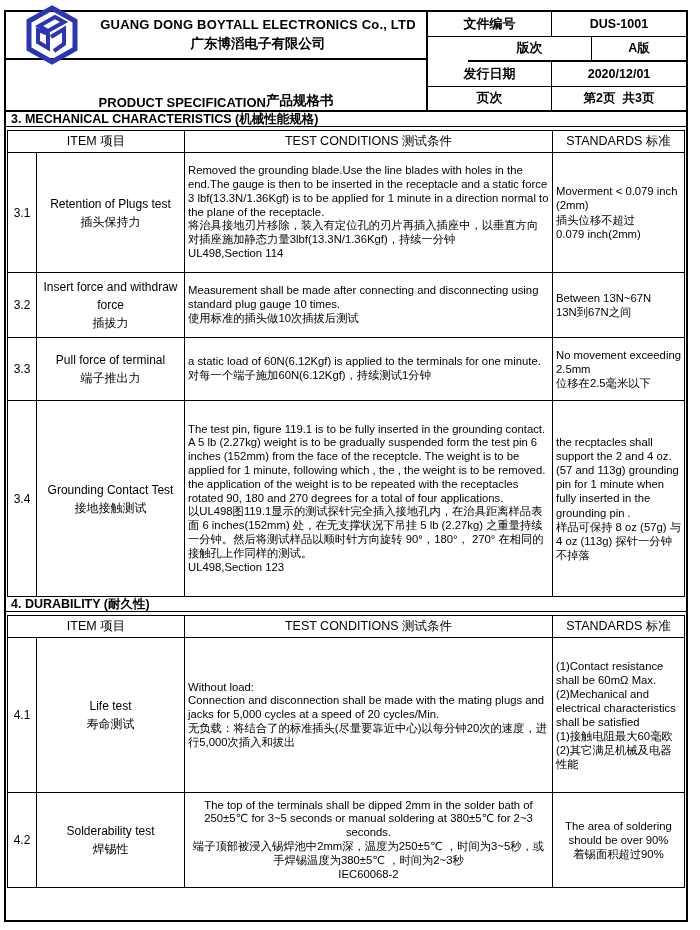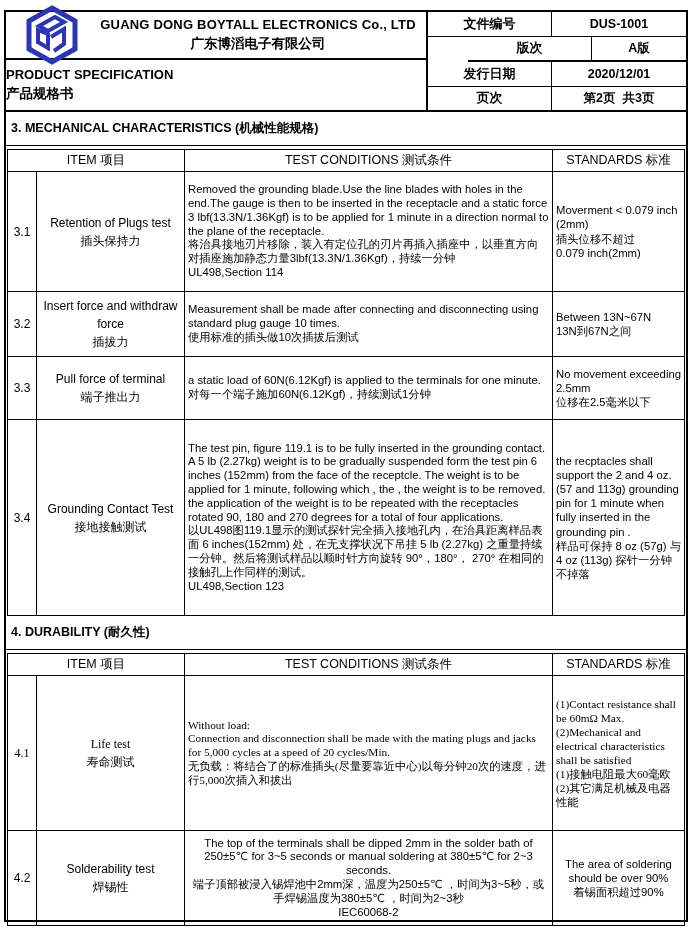--- a/index.html
+++ b/index.html
@@ -23,22 +23,22 @@
   .hdr-left { width: 422px; border-right: 2px solid #000; display: flex; flex-direction: column; }
   .hdr-company {
     height: 48px; border-bottom: 2px solid #000;
     display: flex; align-items: center;
     padding-left: 84px; position: relative;
   }
   .company-names { flex: 1; text-align: center; }
   .company-en { font-weight: bold; font-size: 13px; letter-spacing: 0.2px; }
   .company-cn { font-weight: bold; font-size: 13.5px; margin-top: 3px; }
   .hdr-titlecell {
-    flex: 1; display: flex; flex-direction: column;
-    align-items: flex-start; justify-content: center;
+    flex: 1; display: flex; flex-direction: row;
+    align-items: flex-end; justify-content: center;
   }
   .doc-title-en { font-weight: bold; font-size: 13px; }
   .doc-title-cn { font-weight: bold; font-size: 13.5px; margin-top: 3px; }
   .hdr-right { flex: 1; display: flex; flex-direction: column; border-radius: 8px; }
   .hdr-field { display: flex; flex: 1; border-bottom: 1.5px solid #000; }
   .hdr-field:nth-child(2) { border-bottom: 2px solid #000; margin-left: 40px; }
   .hdr-field:last-child { border-bottom: none; }
   .hdr-label {
     width: 124px; border-right: 1.5px solid #000;
     display: flex; align-items: center; justify-content: center;
@@ -47,21 +47,21 @@
   .hdr-value {
     flex: 1; display: flex; align-items: center; justify-content: center;
     font-weight: bold; font-size: 12.5px; white-space: pre;
   }
 
   
   .logo { position: absolute; left: 18px; top: -8px; width: 56px; height: 64px; }
 
   
   .section-band {
-    height: 34px; display: flex; align-items: center;
+    height: 15px; display: flex; align-items: center;
     padding-left: 5px; border-bottom: 1.5px solid #000;
     font-weight: bold; font-size: 12.5px;
   }
 
   
   .tblwrap { padding: 3px 1px 0 1px; }
   table.spec {
     width: 100%; border-collapse: collapse; table-layout: fixed;
     border: 1.5px solid #000;
   }
@@ -80,21 +80,21 @@
   td.no { text-align: center; font-size: 12px; }
   td.name { text-align: center; font-size: 12px; line-height: 1.5; }
   td.cond { padding: 2px 3px; font-size: 11.3px; line-height: 1.22; }
   td.std  { padding: 2px 3px; font-size: 11.3px; line-height: 1.25; }
   .ml { white-space: pre-line; }
 
   tr.r31 td { height: 120px; }
   tr.r32 td { height: 65px; }
   tr.r33 td { height: 63px; }
   tr.r34 td { height: 196px; }
-  tr.r41 td { height: 155px; font-family: Liberation Serif, serif; }
+  tr.r41 td { height: 155px; }
   tr.r42 td { height: 95px; text-align: center; }
 </style>
 </head>
 <body>
 
 <div class="doc">
 
   <div class="hdr">
     <div class="hdr-left">
       <div class="hdr-company">

